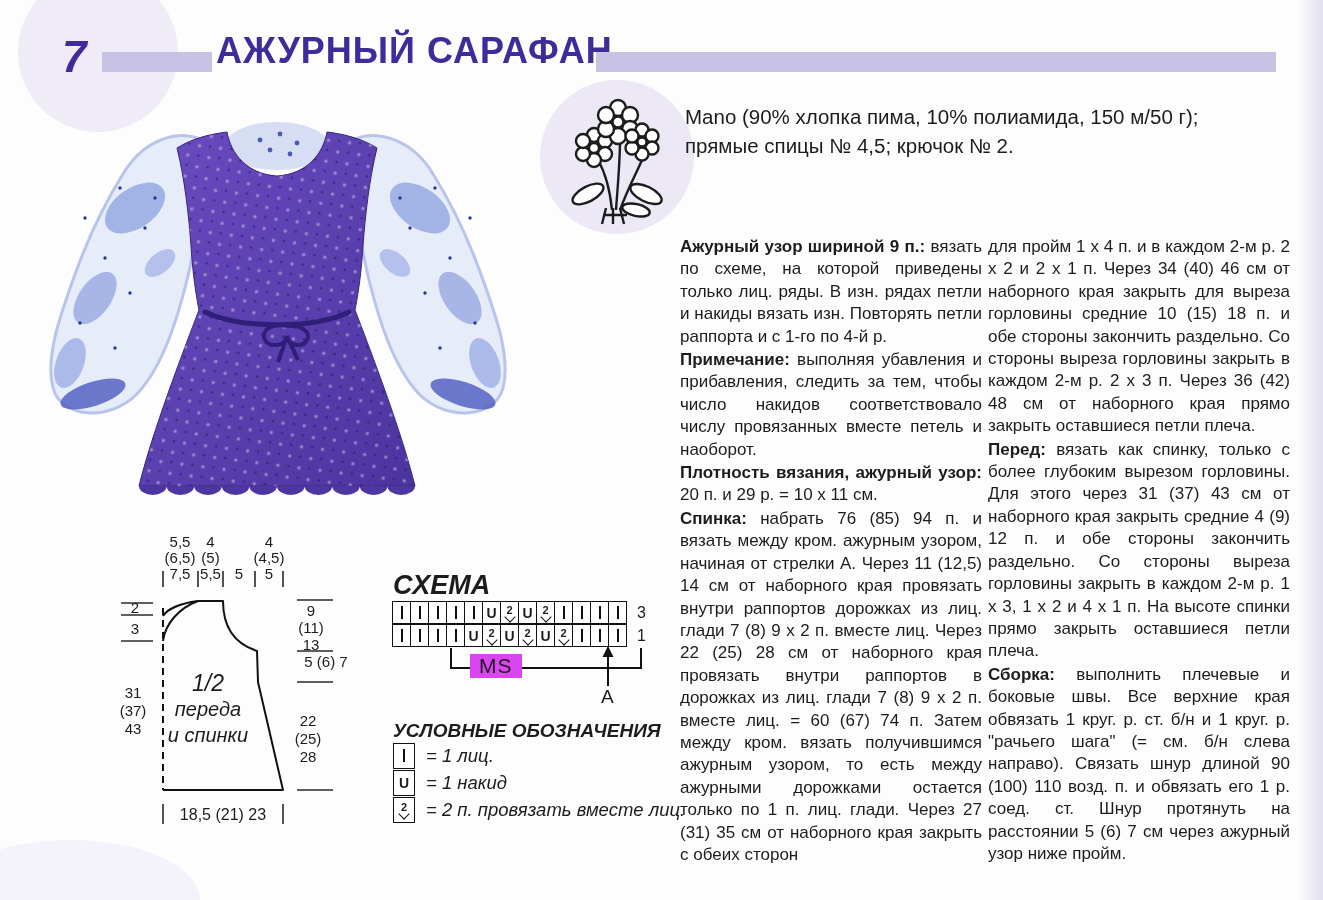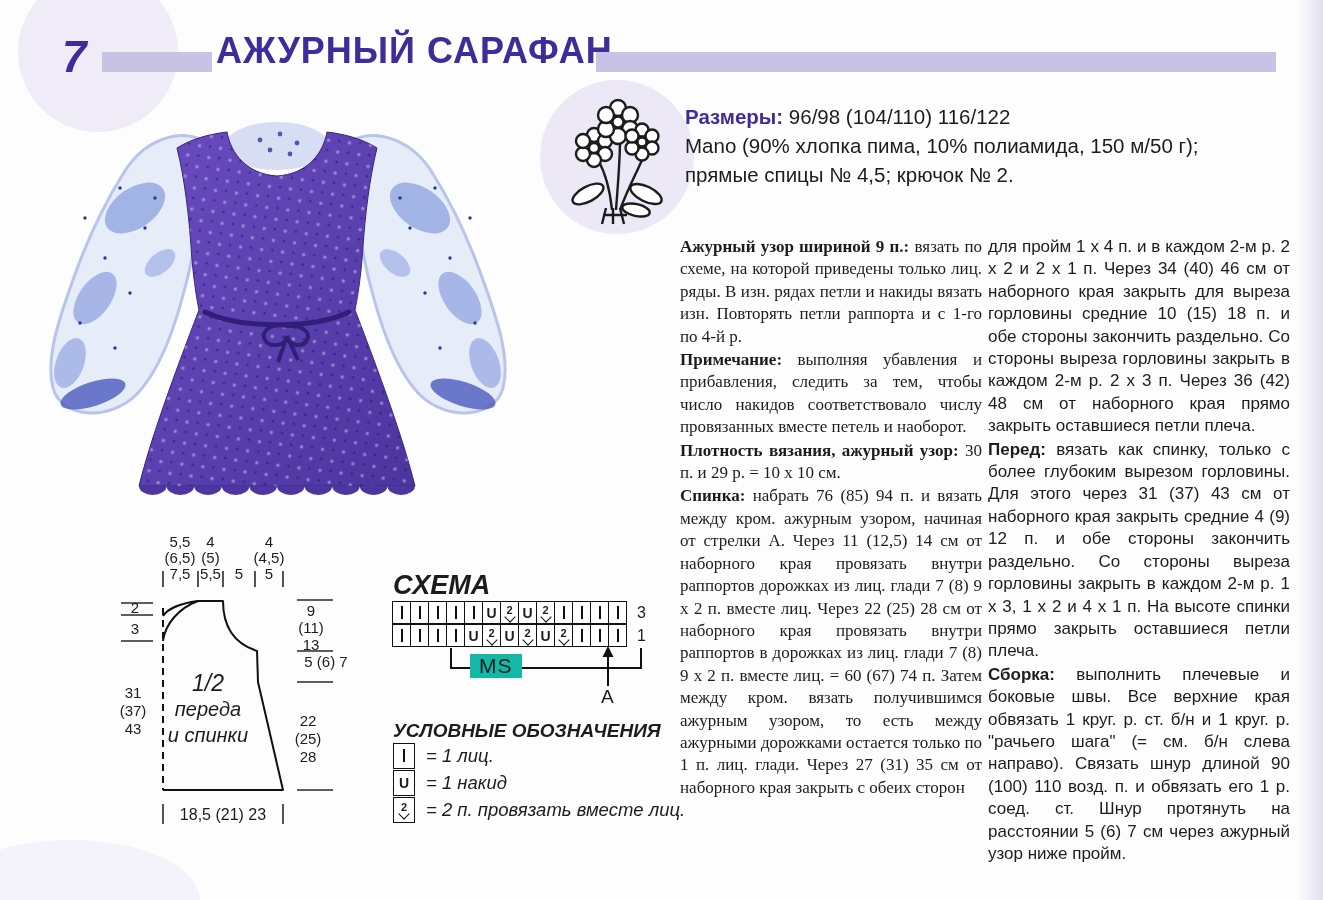--- a/index.html
+++ b/index.html
@@ -22,21 +22,21 @@
   
   .photo{position:absolute;left:25px;top:88px;width:505px;height:425px;}
   
   .flower-badge{position:absolute;left:540px;top:80px;width:155px;height:155px;}
   
   .materials{position:absolute;left:685px;top:102px;width:608px;font-size:20.5px;line-height:29px;}
   .plead{color:var(--accent,#3f2b99);font-weight:bold;}
   
   .col{position:absolute;top:236px;width:302px;font-size:17px;line-height:22.4px;
        text-align:justify;}
-  .col1{left:680px;font-family:Liberation Serif, serif;}
+  .col1{left:680px;}
   .col2{left:988px;}
   .col p{margin:0 0 1px 0;}
   .lead{font-weight:bold;}
   
   .schematic{position:absolute;left:95px;top:520px;width:340px;height:370px;font-size:15.5px;}
   .schematic svg{position:absolute;left:0;top:0;}
   .slab{position:absolute;text-align:center;line-height:16px;font-size:15px;}
   .g1{left:64px;top:14px;width:42px;}
   .g2{left:95px;top:14px;width:41px;}
   .g3{left:128px;top:46px;width:32px;}
@@ -58,21 +58,21 @@
          display:flex;align-items:center;justify-content:center;background:#fff;box-sizing:border-box;}
   .rowlab{margin-left:10px;font-size:16px;line-height:22px;}
   .sym-k{display:block;width:2px;height:13px;background:#111;}
   .sym-yo{font-size:14px;font-weight:600;line-height:1;}
   .sym-2{display:flex;flex-direction:column;align-items:center;line-height:1;}
   .sym-2 .two{font-size:11px;font-weight:600;}
   .sym-2 .chev{width:7px;height:7px;border-right:1.6px solid #111;border-bottom:1.6px solid #111;
          transform:rotate(45deg);margin-top:-3px;}
   .ms-bracket{position:absolute;left:450px;top:648px;width:188px;height:19px;
          border-left:2px solid #111;border-right:2px solid #111;border-bottom:2px solid #111;}
-  .ms-label{position:absolute;left:470px;top:654px;background:#14b8a6;padding:0 9px;
+  .ms-label{position:absolute;left:470px;top:654px;background:#d946ef;padding:0 9px;
          font-size:21px;letter-spacing:1px;}
   .arrowA{position:absolute;left:598px;top:646px;}
   .a-label{position:absolute;left:601px;top:686px;font-size:19px;}
   
   .legend{position:absolute;left:393px;top:720px;width:300px;}
   .legend-title{font-size:19px;font-weight:bold;font-style:italic;}
   .legend-row{display:flex;align-items:center;gap:11px;height:27px;}
   .lbox{width:22px;height:26px;border:1.6px solid #111;display:flex;align-items:center;
         justify-content:center;background:#fff;box-sizing:border-box;}
   .legend-text{font-style:italic;font-size:18.5px;}
@@ -207,32 +207,28 @@
             <circle cx="92" cy="66" r="6.5"></circle>
             <circle cx="92" cy="54" r="6.5"></circle>
           <circle cx="102" cy="60" r="4.5"></circle>
         </g>
         <path d="M66,126 l-4,16 M73,126 l0,16 M80,126 l4,16 M63,133 h24" fill="none"></path>
       </g>
     </svg>
   </div>
 
   <div class="materials">
-    <div>
-      <b class="plead">Размеры:</b>
-      <span>96/98 (104/110) 116/122</span>
-    </div>
     <div>Mano (90% хлопка пима, 10% полиамида, 150 м/50 г);</div>
     <div>прямые спицы № 4,5; крючок № 2.</div>
   </div>
 
   <div class="col col1">
     <p><b class="lead">Ажурный узор шириной 9 п.:</b> <span>вязать по схеме, на которой приведены только лиц. ряды. В изн. рядах петли и накиды вязать изн. Повторять петли раппорта и с 1-го по 4-й р.</span></p>
     <p><b class="lead">Примечание:</b> <span>выполняя убавления и прибавления, следить за тем, чтобы число накидов соответствовало числу провязанных вместе петель и наоборот.</span></p>
-    <p><b class="lead">Плотность вязания, ажурный узор:</b> <span>30 п. и 29 р. = 10 х 10 см.</span></p>
+    <p><b class="lead">Плотность вязания, ажурный узор:</b> <span>20 п. и 29 р. = 10 х 11 см.</span></p>
     <p><b class="lead">Спинка:</b> <span>набрать 76 (85) 94 п. и вязать между кром. ажурным узором, начиная от стрелки А. Через 11 (12,5) 14 см от наборного края провязать внутри раппортов дорожках из лиц. глади 7 (8) 9 х 2 п. вместе лиц. Через 22 (25) 28 см от наборного края провязать внутри раппортов в дорожках из лиц. глади 7 (8) 9 х 2 п. вместе лиц. = 60 (67) 74 п. Затем между кром. вязать получившимся ажурным узором, то есть между ажурными дорожками остается только по 1 п. лиц. глади. Через 27 (31) 35 см от наборного края закрыть с обеих сторон</span></p>
   </div>
   <div class="col col2">
     <p><b class="lead"></b><span>для пройм 1 х 4 п. и в каждом 2-м р. 2 х 2 и 2 х 1 п. Через 34 (40) 46 см от наборного края закрыть для выреза горловины средние 10 (15) 18 п. и обе стороны закончить раздельно. Со стороны выреза горловины закрыть в каждом 2-м р. 2 х 3 п. Через 36 (42) 48 см от наборного края прямо закрыть оставшиеся петли плеча.</span></p>
     <p><b class="lead">Перед:</b> <span>вязать как спинку, только с более глубоким вырезом горловины. Для этого через 31 (37) 43 см от наборного края закрыть средние 4 (9) 12 п. и обе стороны закончить раздельно. Со стороны выреза горловины закрыть в каждом 2-м р. 1 х 3, 1 х 2 и 4 х 1 п. На высоте спинки прямо закрыть оставшиеся петли плеча.</span></p>
     <p><b class="lead">Сборка:</b> <span>выполнить плечевые и боковые швы. Все верхние края обвязать 1 круг. р. ст. б/н и 1 круг. р. "рачьего шага" (= см. б/н слева направо). Связать шнур длиной 90 (100) 110 возд. п. и обвязать его 1 р. соед. ст. Шнур протянуть на расстоянии 5 (6) 7 см через ажурный узор ниже пройм.</span></p>
   </div>
 
   <div class="schematic">
     <svg width="340" height="370" viewBox="0 0 340 370">

